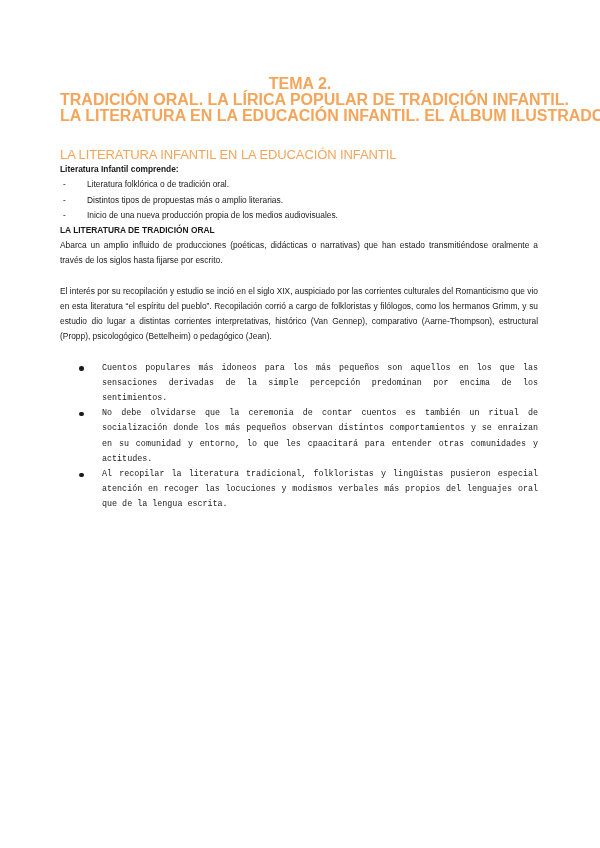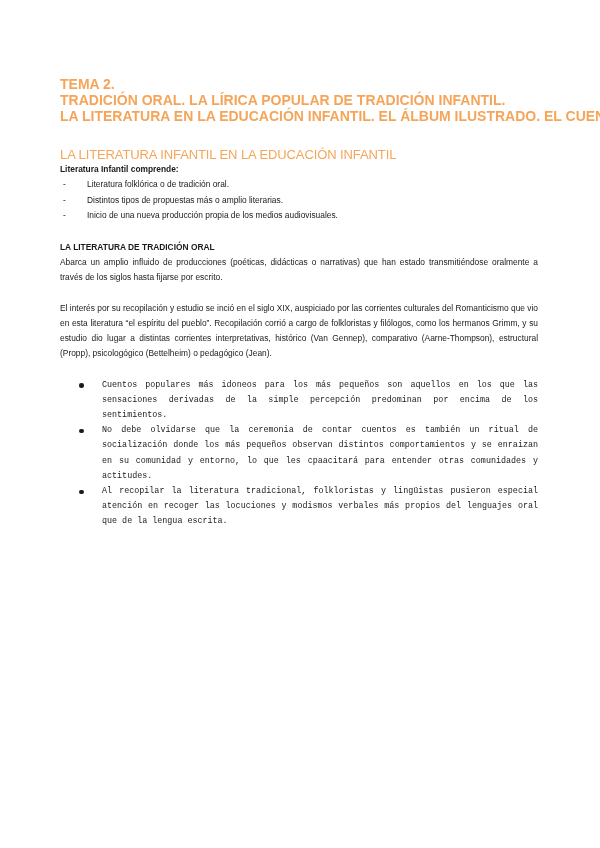--- a/index.html
+++ b/index.html
@@ -18,24 +18,24 @@
       position: absolute;
       left: 0; top: 0;
       width: 600px;
       height: 848px;
     }
     .title-block {
       position: absolute;
       left: 60px;
       top: 76px;
       width: 480px;
-      text-align: left;
+      text-align: center;
       color: #f5a55a;
       font-weight: bold;
-      font-size: 14px;
+      font-size: 16px;
       line-height: 16px;
     }
     .title-block div { white-space: nowrap; }
     .content {
       position: absolute;
       left: 60px;
       top: 147px;
       width: 478px;
       font-size: 8.4px;
       line-height: 15.2px;
@@ -61,21 +61,21 @@
       padding-left: 27px;
       white-space: nowrap;
     }
     .dash-list li .dash {
       position: absolute;
       left: 3px;
       top: 0;
     }
     .section-heading-bold {
       font-weight: bold;
-      margin-top: 17px;
+      margin-top: 0;
       white-space: nowrap;
     }
     .para {
       text-align: justify;
       text-align-last: left;
     }
     .para-gap { height: 15.2px; }
     .bullet-list {
       list-style: none;
       margin: 16px 0 8px 0;

